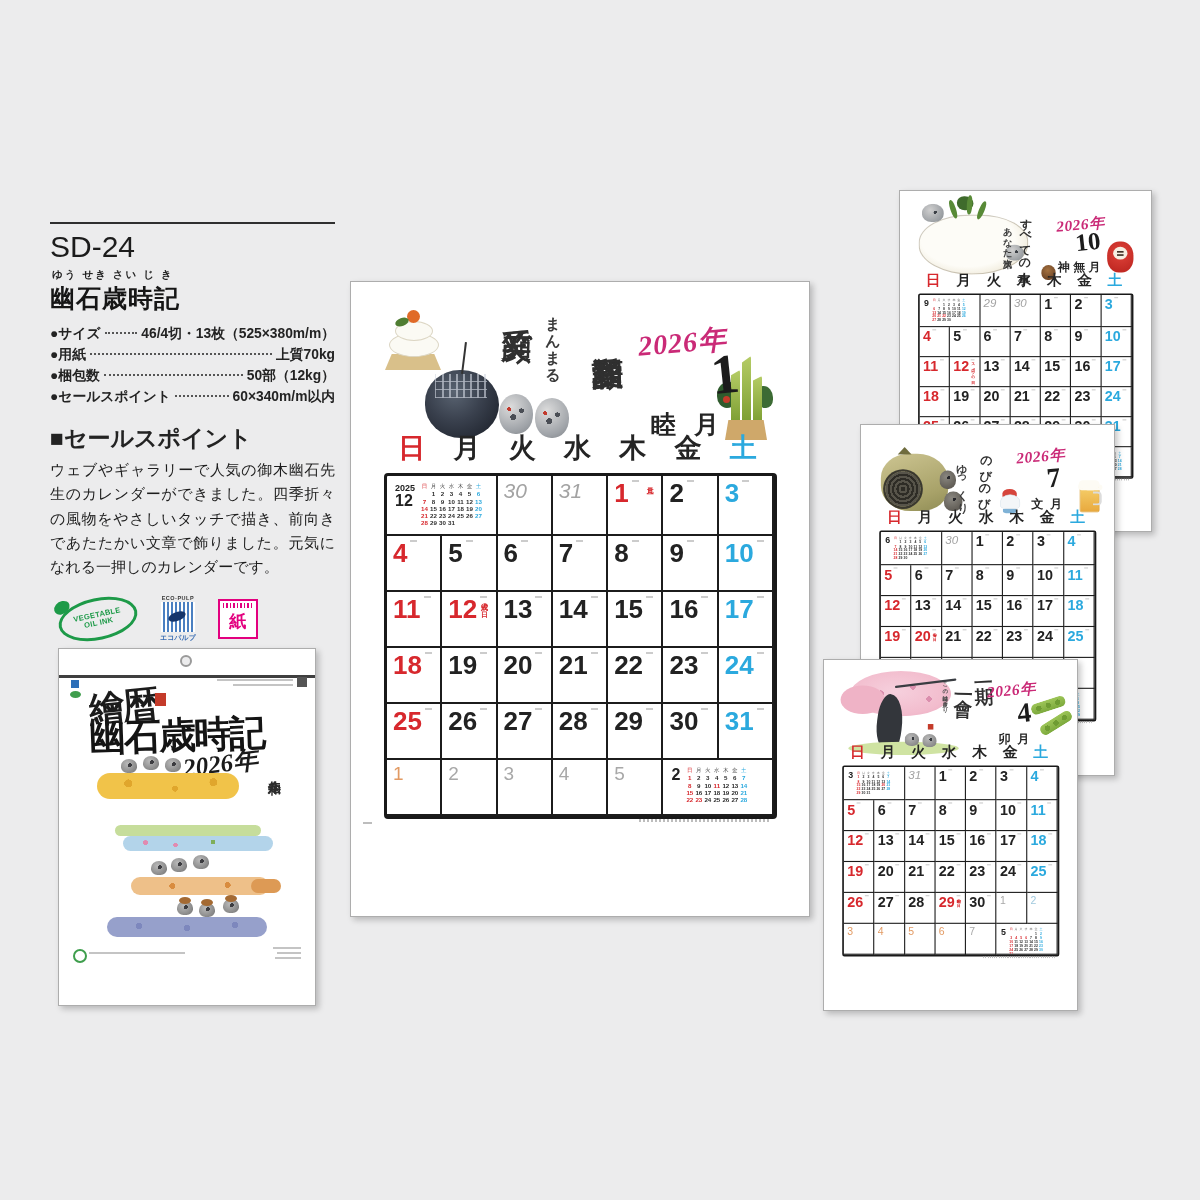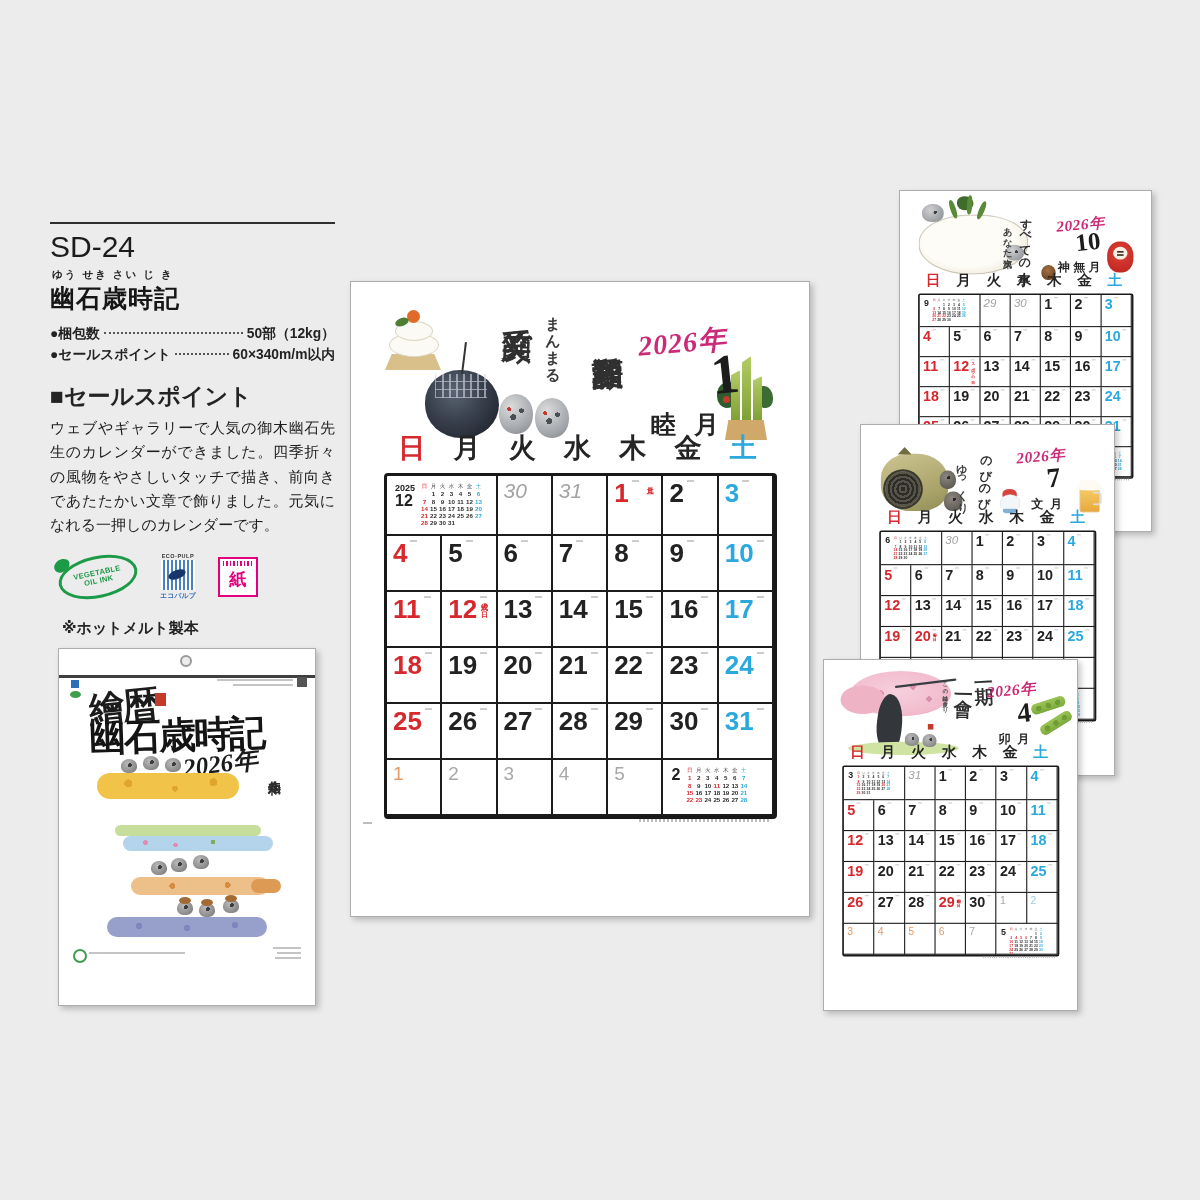--- a/index.html
+++ b/index.html
@@ -266,20 +266,30 @@
 <body>
 
 <div class="canvas">
 
   <section class="info">
     <div class="rule"></div>
     <h1 class="code">SD-24</h1>
     <div class="furigana">ゆう せき さい じ き</div>
     <h2 class="ptitle">幽石歳時記</h2>
     <ul class="specs" id="spec-list">
+        <li>
+          <span class="sl">●サイズ</span>
+          <span class="dots"></span>
+          <span class="sv">46/4切・13枚（525×380m/m）</span>
+        </li>
+        <li>
+          <span class="sl">●用紙</span>
+          <span class="dots"></span>
+          <span class="sv">上質70kg</span>
+        </li>
         <li>
           <span class="sl">●梱包数</span>
           <span class="dots"></span>
           <span class="sv">50部（12kg）</span>
         </li>
         <li>
           <span class="sl">●セールスポイント</span>
           <span class="dots"></span>
           <span class="sv">60×340m/m以内</span>
         </li>

